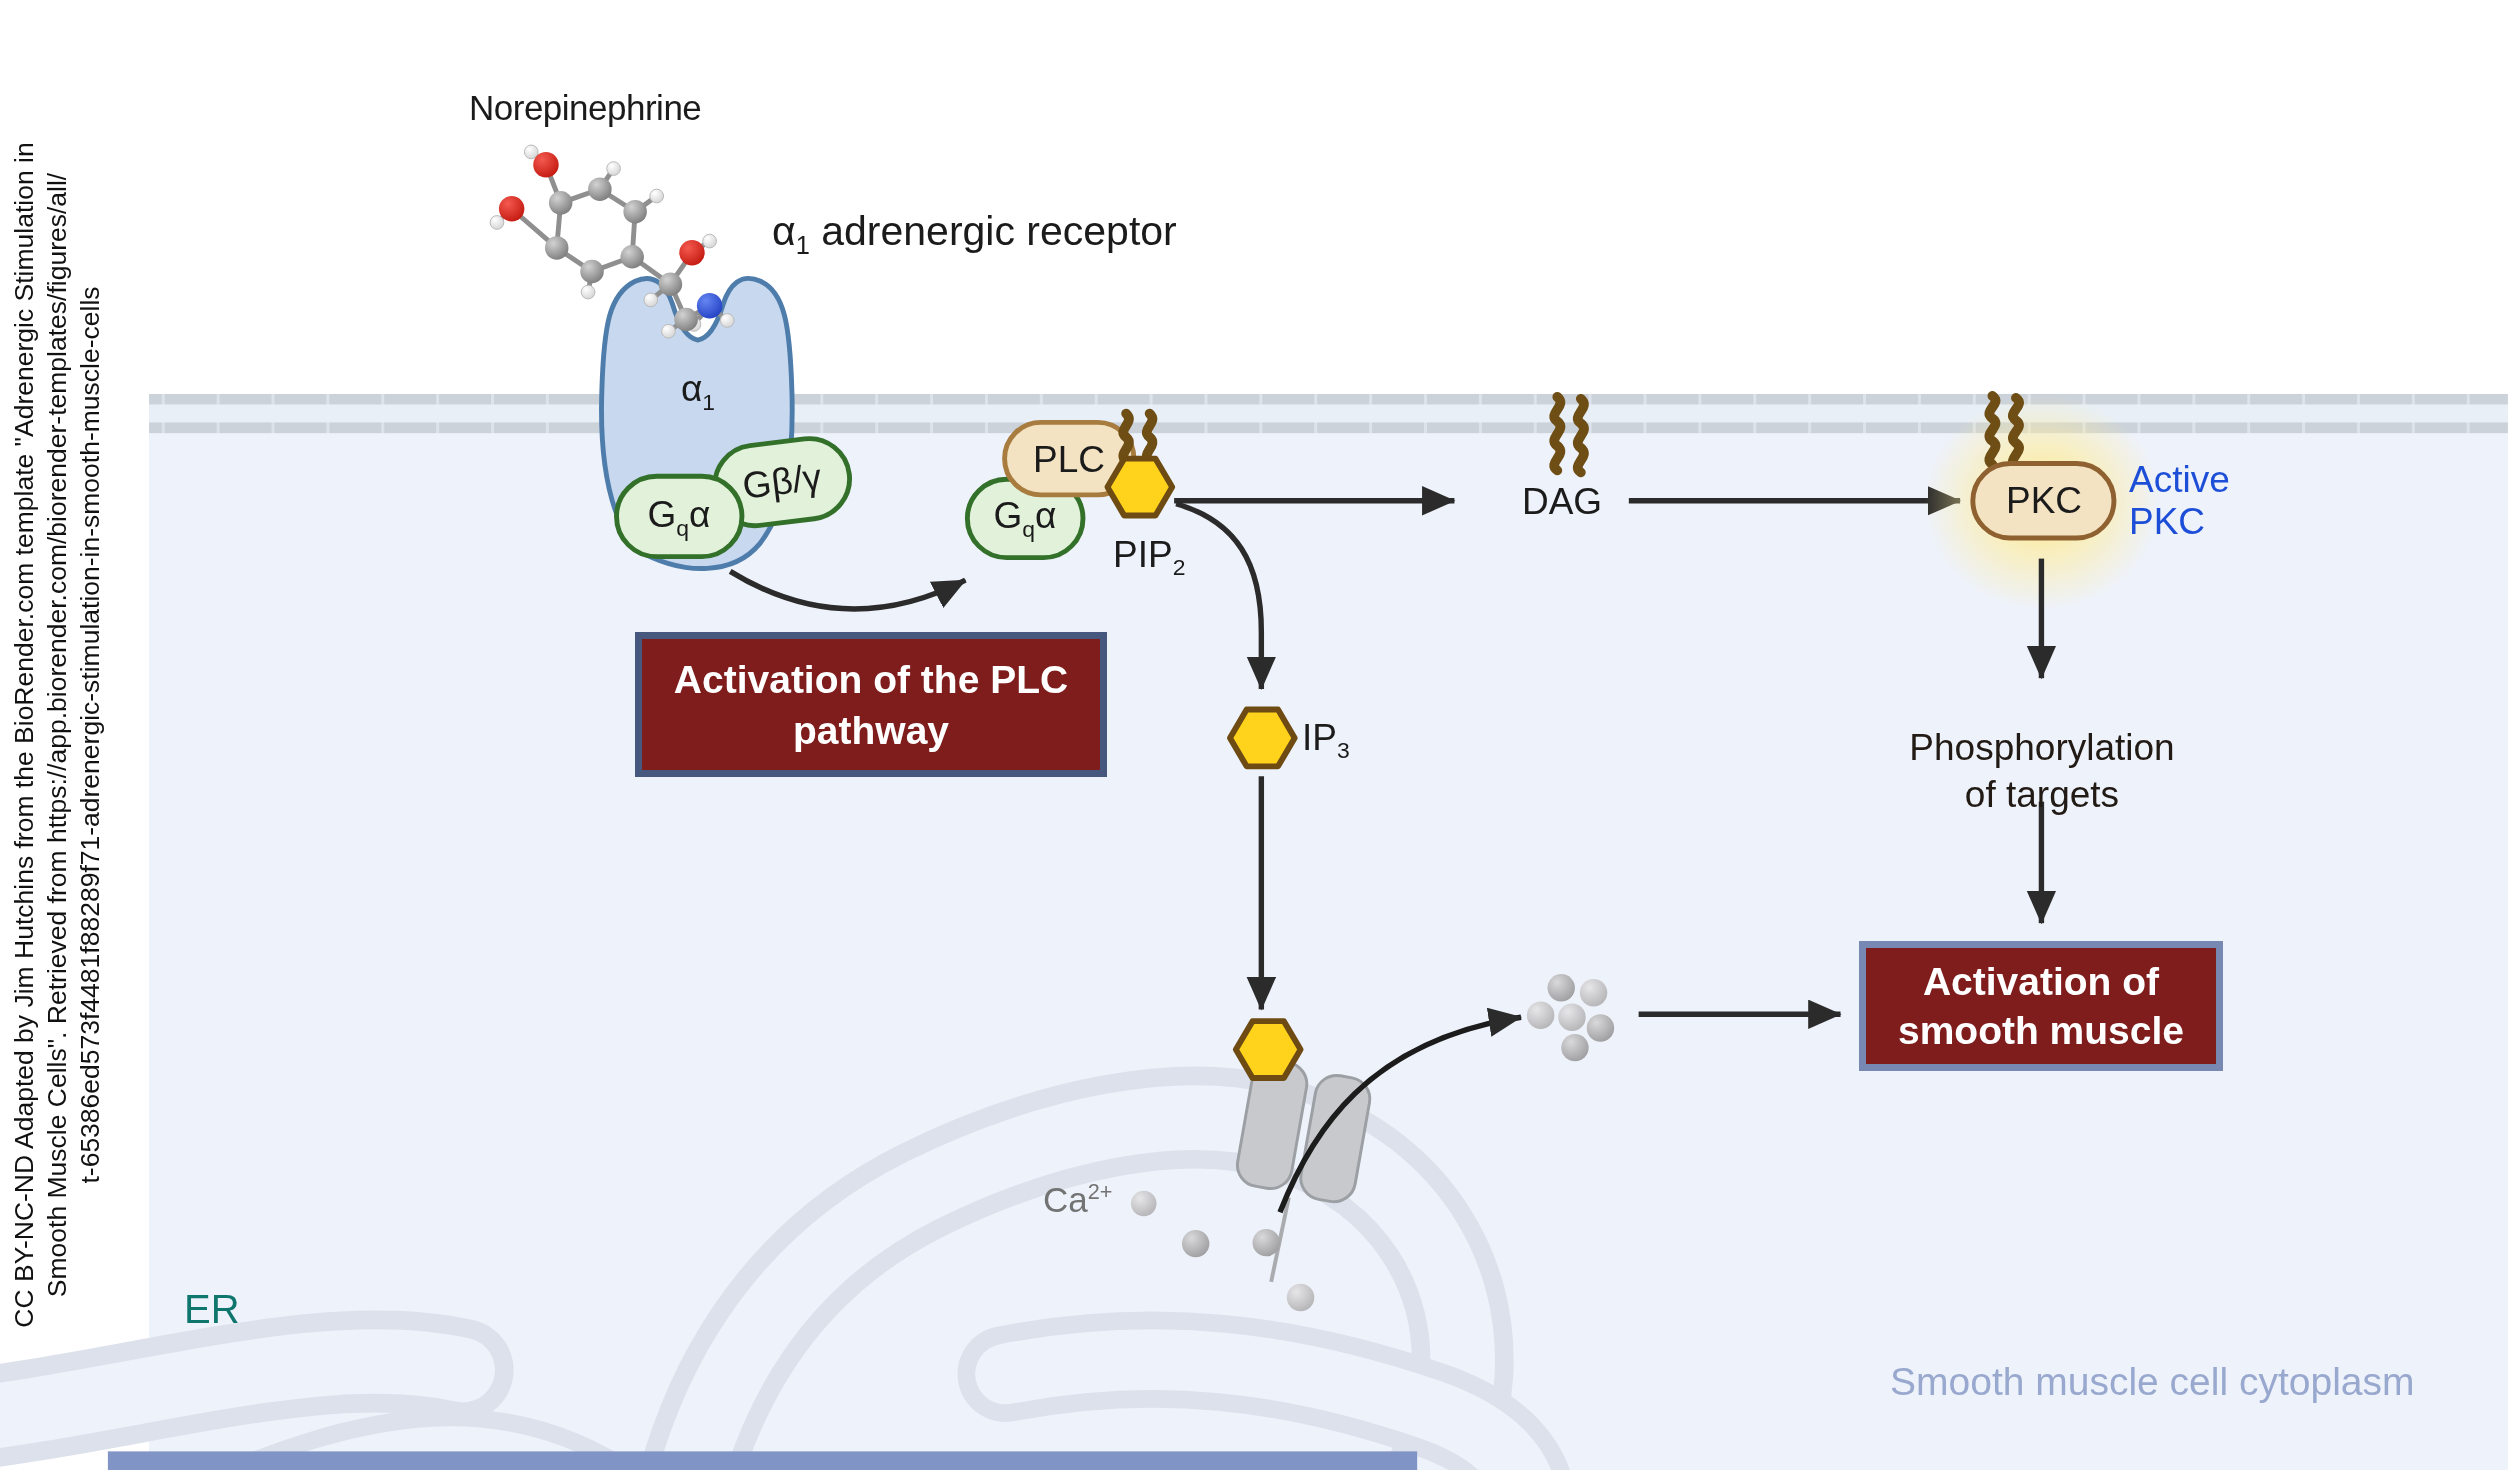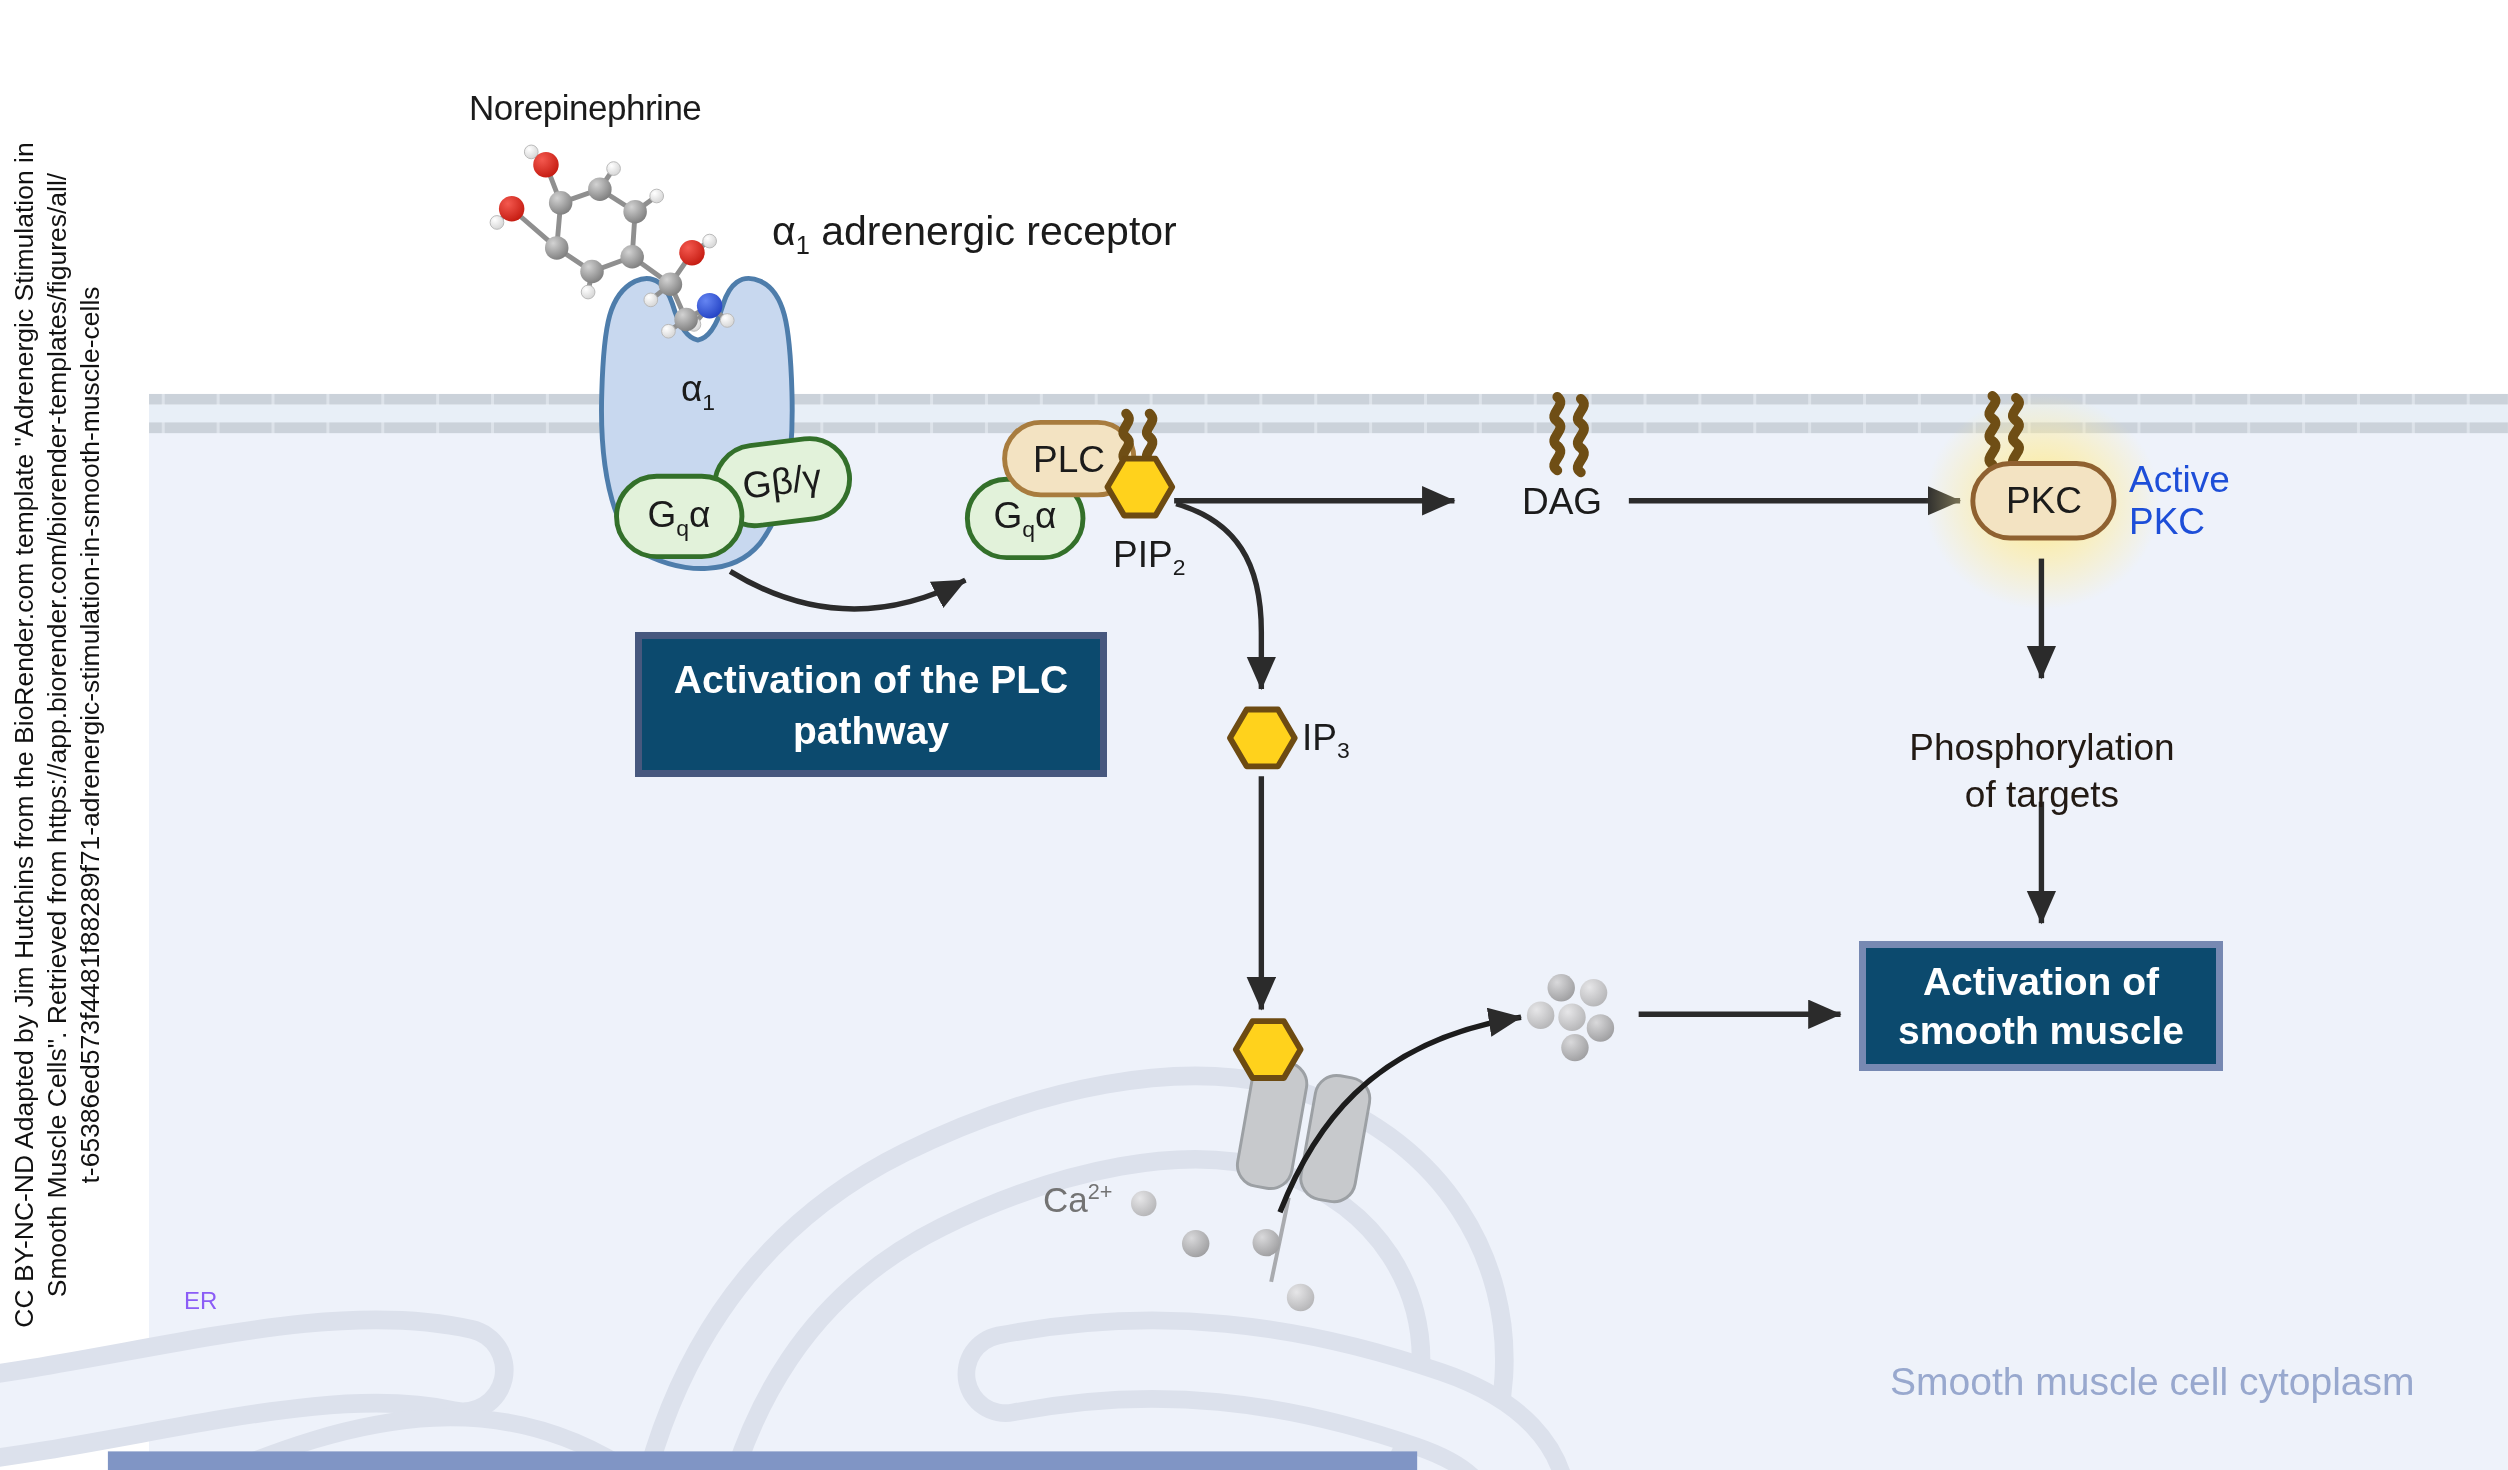--- a/index.html
+++ b/index.html
@@ -21,23 +21,23 @@
   #gbg-label{left:782px;top:482px;font-size:37px;transform:translate(-50%,-50%) rotate(-7deg);}
   #gq2-label{left:1025px;top:519px;font-size:37px;}
   #plc-label{left:1069px;top:460px;font-size:37px;}
   #pip2-label{left:1113px;top:534px;font-size:37px;}
   #ip3-label{left:1302px;top:717px;font-size:37px;}
   #dag-label{left:1562px;top:502px;font-size:37px;}
   #pkc-label{left:2044px;top:501px;font-size:37px;}
   #active-pkc-label{left:2129px;top:459px;font-size:37px;line-height:42px;color:#1d4ed8;}
   #phospho-label{left:2042px;top:690px;font-size:37px;line-height:47px;color:#221a14;}
   #ca-label{left:1043px;top:1179px;font-size:35px;color:#737373;}
-  #er-label{left:184px;top:1287px;font-size:24px;color:#8b5cf6;}
+  #er-label{left:184px;top:1287px;font-size:40px;color:#0f766e;}
   #cytoplasm-label{left:1890px;top:1360px;font-size:39px;color:#98a8ce;}
-  .bluebox{position:absolute;background:#0c4a6e;box-sizing:border-box;
+  .bluebox{position:absolute;background:#7f1d1d;box-sizing:border-box;
            display:flex;flex-direction:column;align-items:center;justify-content:center;
            color:#ffffff;font-weight:bold;text-align:center;}
   #activation-box{left:635px;top:632px;width:472px;height:145px;
                   border:7.8px solid #47587e;font-size:39px;line-height:51px;}
   #contraction-box{left:1859px;top:941px;width:364px;height:130px;
                    border:7.8px solid #7789b2;font-size:39px;line-height:49px;}
 </style>
 </head>
 <body>
 

